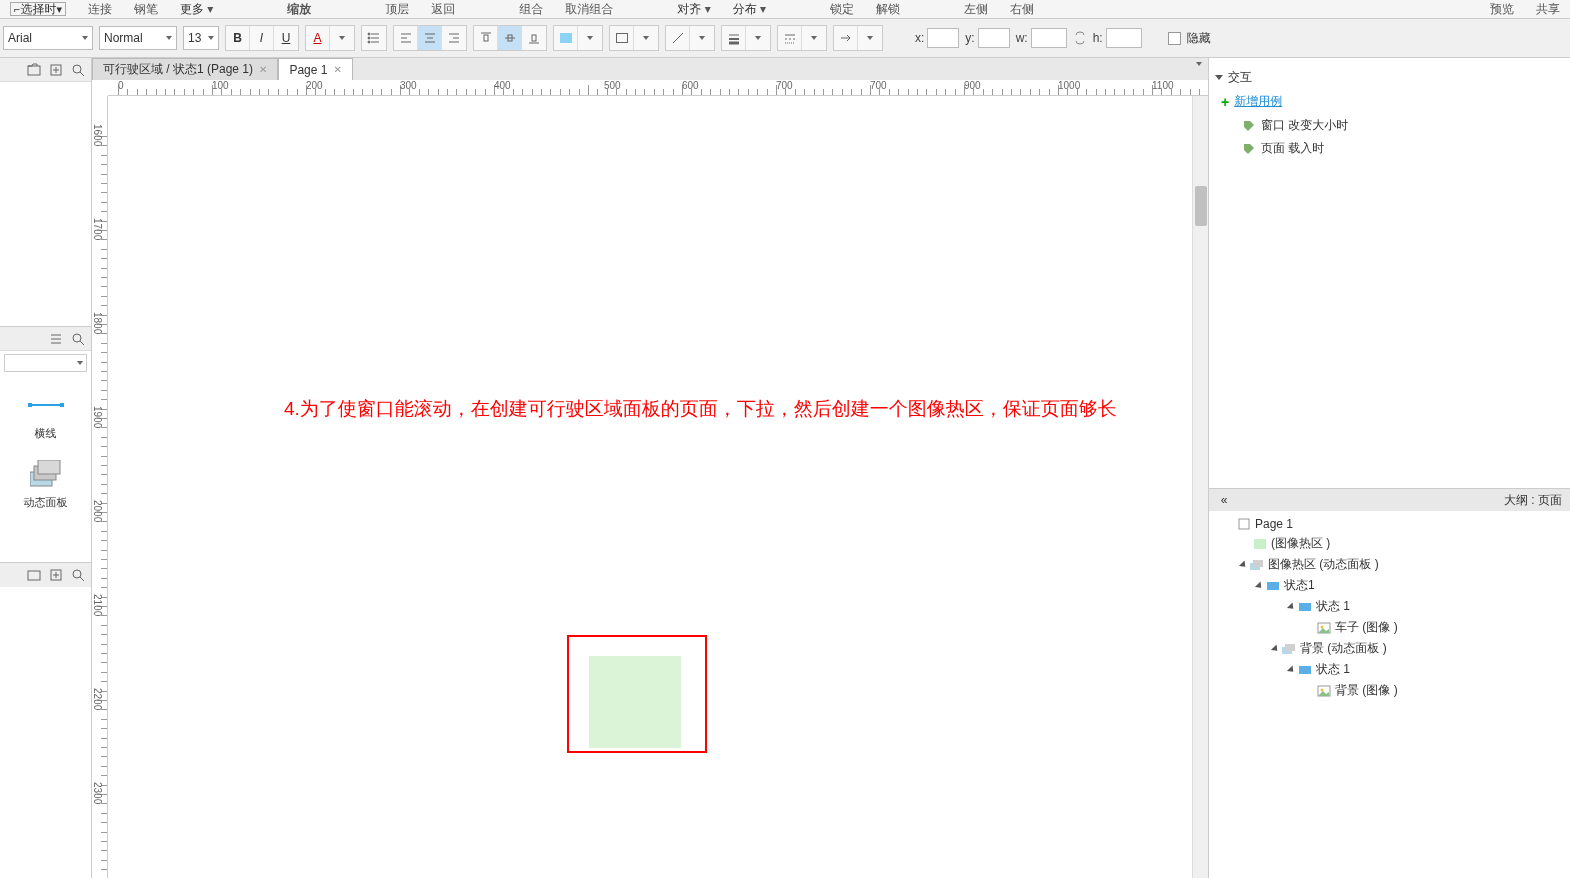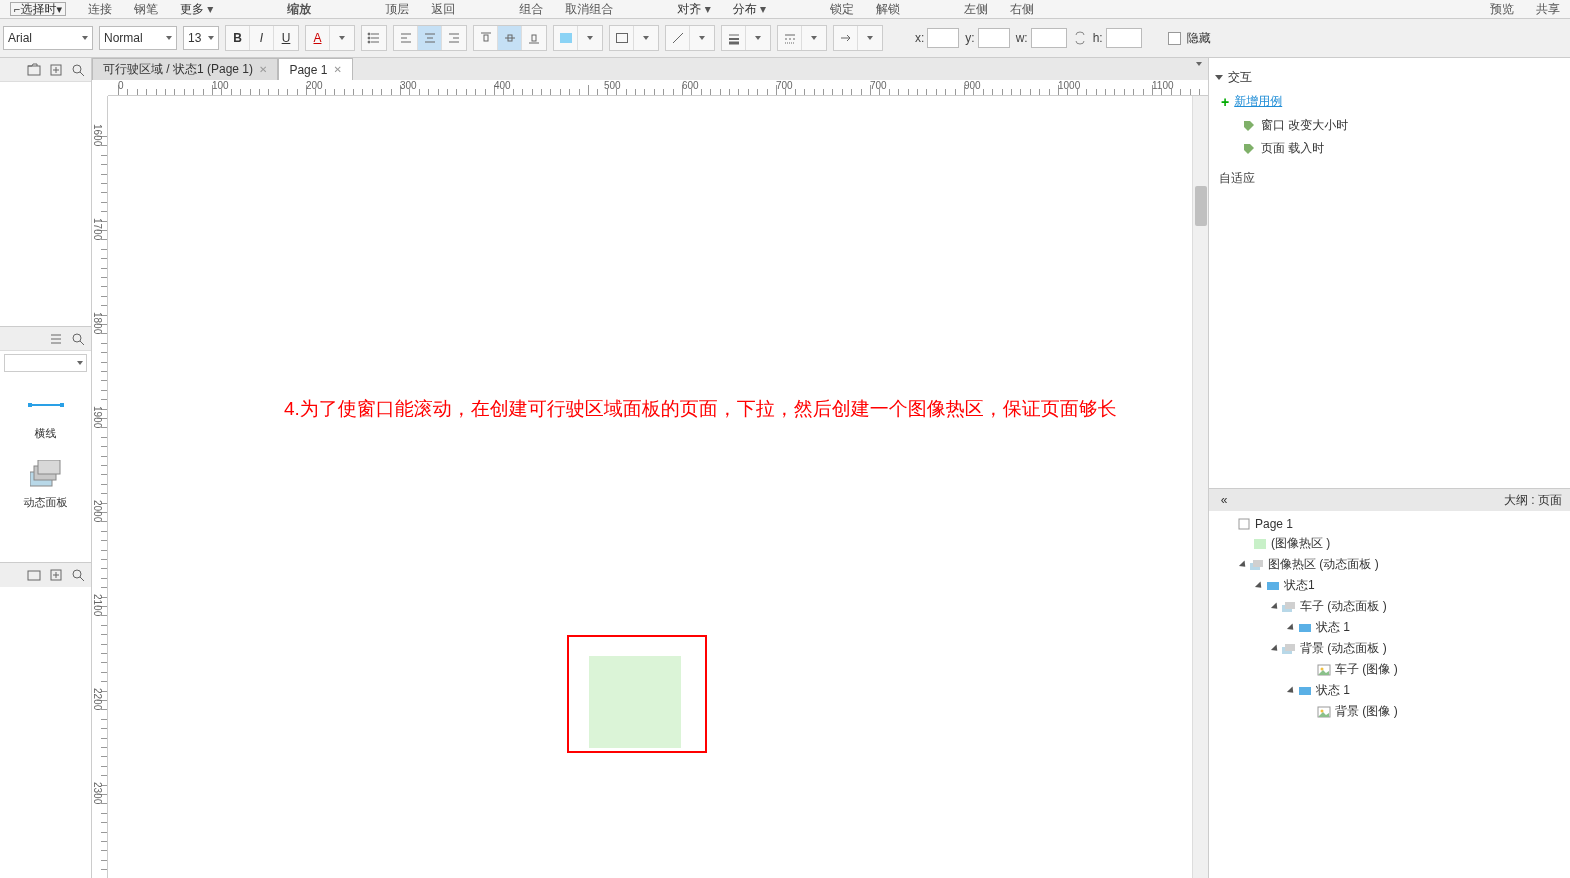--- a/index.html
+++ b/index.html
@@ -650,21 +650,20 @@
             <path d="M1 1 L7 1 L11 5 L5 11 L1 7 Z" fill="#7fb069"></path>
           </svg>
           <span>窗口 改变大小时</span>
         </div>
       <div class="event-row">
           <svg class="ev-ic" viewBox="0 0 12 12">
             <path d="M1 1 L7 1 L11 5 L5 11 L1 7 Z" fill="#7fb069"></path>
           </svg>
           <span>页面 载入时</span>
         </div>
-      <div class="adapt">自适应</div>
     </div>
     <div class="outline">
       <div class="outline-hdr">
           <span class="icon-btn">«</span>
           <span class="ttl">大纲 : 页面</span>
         </div>
       <div class="outline-body" id="outline-tree">
           <div class="tree-row ind1">
             <span style="width:8px"></span>
             <span class="tree-ic"><svg width="14" height="12">
@@ -687,52 +686,44 @@
               </svg></span>
             <span>图像热区 (动态面板 )</span>
           </div>
           <div class="tree-row ind3">
             <span class="tree-tog"></span>
             <span class="tree-ic"><svg width="14" height="12">
                 <rect x="1" y="2" width="12" height="8" fill="#5ab0e6"></rect>
               </svg></span>
             <span>状态1</span>
           </div>
-          <div class="tree-row ind4">
-            <span class="tree-tog"></span>
-            <span class="tree-ic"><svg width="14" height="12">
-                <rect x="0" y="4" width="10" height="7" fill="#b8d8e8"></rect>
-                <rect x="3" y="1" width="10" height="7" fill="#d0d0d0"></rect>
-              </svg></span>
-            <span>车子 (动态面板 )</span>
-          </div>
           <div class="tree-row ind5">
             <span class="tree-tog"></span>
             <span class="tree-ic"><svg width="14" height="12">
                 <rect x="1" y="2" width="12" height="8" fill="#5ab0e6"></rect>
               </svg></span>
             <span>状态 1</span>
-          </div>
-          <div class="tree-row ind4">
-            <span class="tree-tog"></span>
-            <span class="tree-ic"><svg width="14" height="12">
-                <rect x="0" y="4" width="10" height="7" fill="#b8d8e8"></rect>
-                <rect x="3" y="1" width="10" height="7" fill="#d0d0d0"></rect>
-              </svg></span>
-            <span>背景 (动态面板 )</span>
           </div>
           <div class="tree-row ind6">
             <span style="width:8px"></span>
             <span class="tree-ic"><svg width="14" height="12">
                 <rect x="1" y="1" width="12" height="10" fill="#fff" stroke="#999"></rect>
                 <circle cx="5" cy="5" r="1.5" fill="#f0c040"></circle>
                 <path d="M2 10 L6 6 L9 9 L12 7 L12 11 L2 11 Z" fill="#8ac08a"></path>
               </svg></span>
             <span>车子 (图像 )</span>
           </div>
+          <div class="tree-row ind4">
+            <span class="tree-tog"></span>
+            <span class="tree-ic"><svg width="14" height="12">
+                <rect x="0" y="4" width="10" height="7" fill="#b8d8e8"></rect>
+                <rect x="3" y="1" width="10" height="7" fill="#d0d0d0"></rect>
+              </svg></span>
+            <span>背景 (动态面板 )</span>
+          </div>
           <div class="tree-row ind5">
             <span class="tree-tog"></span>
             <span class="tree-ic"><svg width="14" height="12">
                 <rect x="1" y="2" width="12" height="8" fill="#5ab0e6"></rect>
               </svg></span>
             <span>状态 1</span>
           </div>
           <div class="tree-row ind6">
             <span style="width:8px"></span>
             <span class="tree-ic"><svg width="14" height="12">

